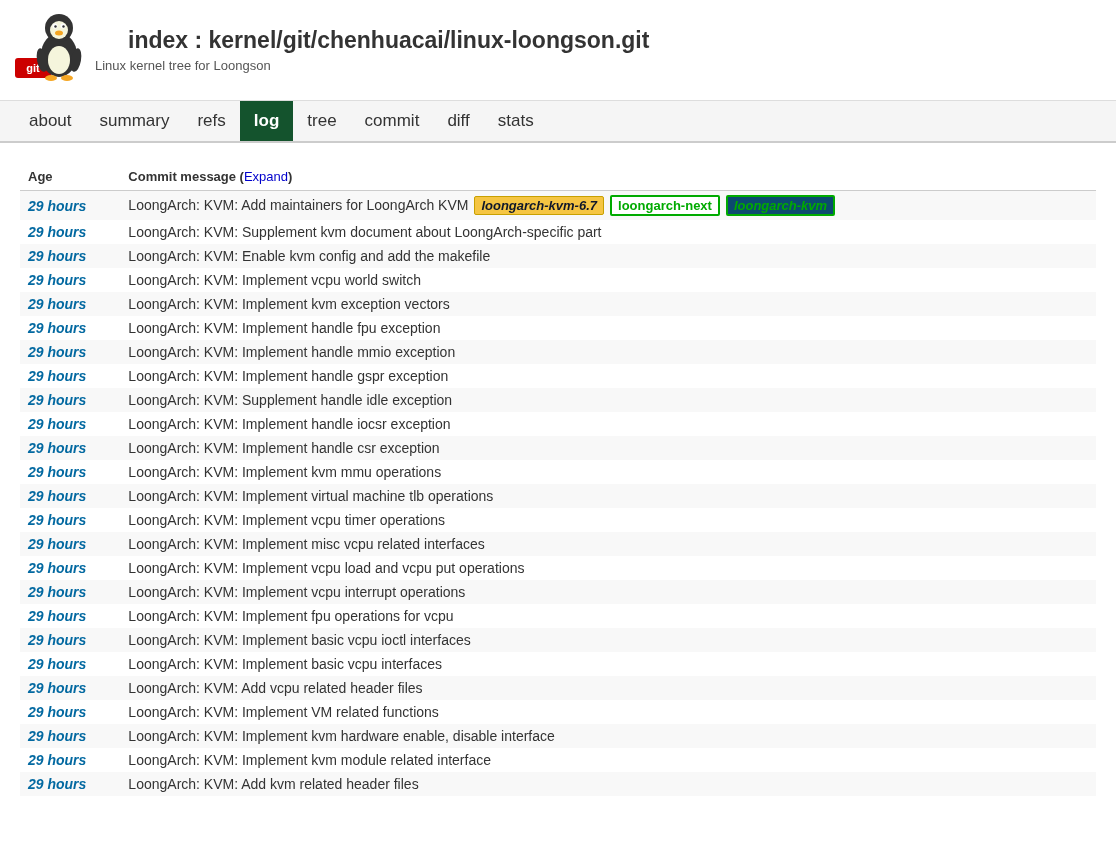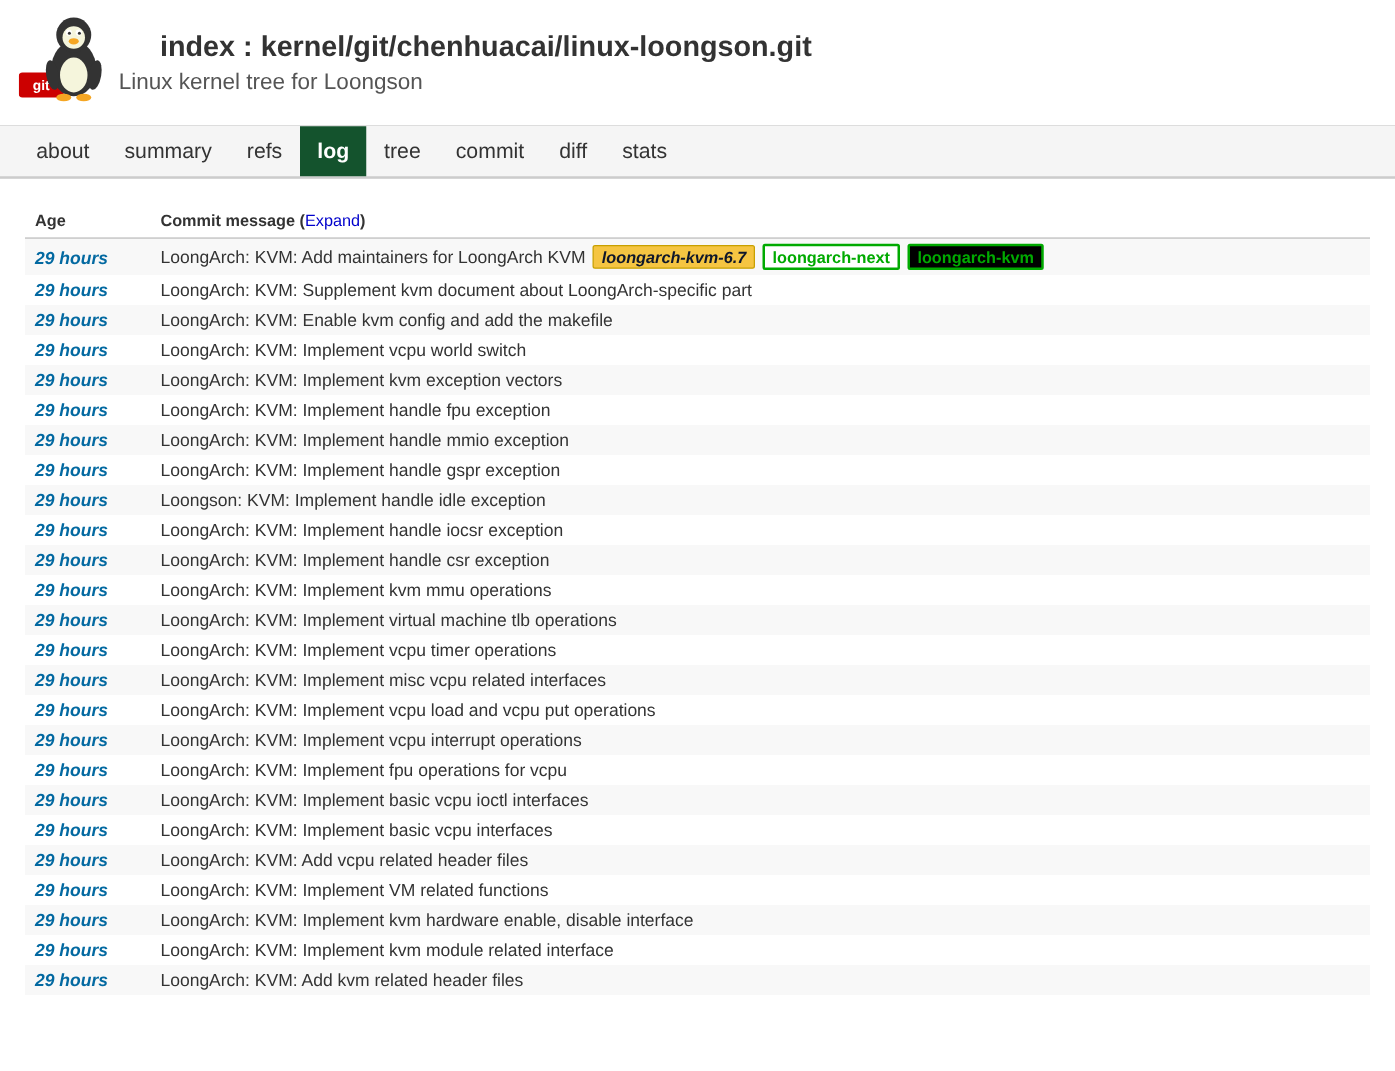--- a/index.html
+++ b/index.html
@@ -1,20 +1,20 @@
 <!DOCTYPE html>
 <html><head>
   <meta charset="utf-8">
   <style>
     * { box-sizing: border-box; margin: 0; padding: 0; }
     body { font-family: sans-serif; font-size: 14px; background: #fff; color: #333; }
 
     .header { display: flex; align-items: center; padding: 10px 15px; border-bottom: 1px solid #ddd; }
     .header-title { font-size: 23px; font-weight: bold; color: #333; margin-left: 33px; }
-    .header-subtitle { font-size: 18px; color: #555; margin-top: 4px; }
+    .header-subtitle { font-size: 13px; color: #555; margin-top: 4px; }
 
     .nav { display: flex; align-items: center; padding: 0 15px; border-bottom: 2px solid #ccc; background: #f5f5f5; }
     .nav-item { padding: 10px 14px; cursor: pointer; font-size: 17px; color: #333; text-decoration: none; display: inline-block; }
     .nav-item.active { background: #14532d; color: #fff; font-weight: bold; }
 
     .content { padding: 10px 20px; }
 
     .log-table { width: 100%; border-collapse: collapse; margin-top: 10px; }
     .log-table th { text-align: left; padding: 6px 8px; font-weight: bold; font-size: 13px; border-bottom: 1px solid #ccc; }
     .log-table td { padding: 4px 8px; font-size: 14px; vertical-align: middle; }
@@ -23,21 +23,21 @@
 
     .age { color: #0369a1; font-weight: bold; white-space: nowrap; font-style: italic; }
     .commit-msg { color: #333; }
     .commit-msg a { color: #333; text-decoration: none; }
 
     .expand-link { color: #0000cc; font-weight: normal; }
 
     .tag { display: inline-block; padding: 1px 6px; border-radius: 2px; font-size: 13px; font-weight: bold; margin-left: 6px; }
     .tag-orange { background: #f5c542; border: 1px solid #c8a000; color: #0f172a; font-style: italic; }
     .tag-green-next { background: #fff; border: 2px solid #00aa00; color: #00aa00; }
-    .tag-green-kvm { background: #000000; border: 2px solid #00aa00; color: #00aa00; }
+    .tag-green-kvm { background: #0c4a6e; border: 2px solid #00aa00; color: #00aa00; font-style: italic; }
 
     
     .tux-container {
       width: 80px;
       height: 80px;
       position: relative;
     }
   </style>
 </head>
 <body>
@@ -125,21 +125,21 @@
         <tr>
           <td class="age">29 hours</td>
           <td class="commit-msg"><a href="#">LoongArch: KVM: Implement handle mmio exception</a></td>
         </tr>
         <tr>
           <td class="age">29 hours</td>
           <td class="commit-msg"><a href="#">LoongArch: KVM: Implement handle gspr exception</a></td>
         </tr>
         <tr>
           <td class="age">29 hours</td>
-          <td class="commit-msg"><a href="#">Loongson: KVM: Implement handle idle exception</a></td>
+          <td class="commit-msg"><a href="#">LoongArch: KVM: Supplement handle idle exception</a></td>
         </tr>
         <tr>
           <td class="age">29 hours</td>
           <td class="commit-msg"><a href="#">LoongArch: KVM: Implement handle iocsr exception</a></td>
         </tr>
         <tr>
           <td class="age">29 hours</td>
           <td class="commit-msg"><a href="#">LoongArch: KVM: Implement handle csr exception</a></td>
         </tr>
         <tr>

